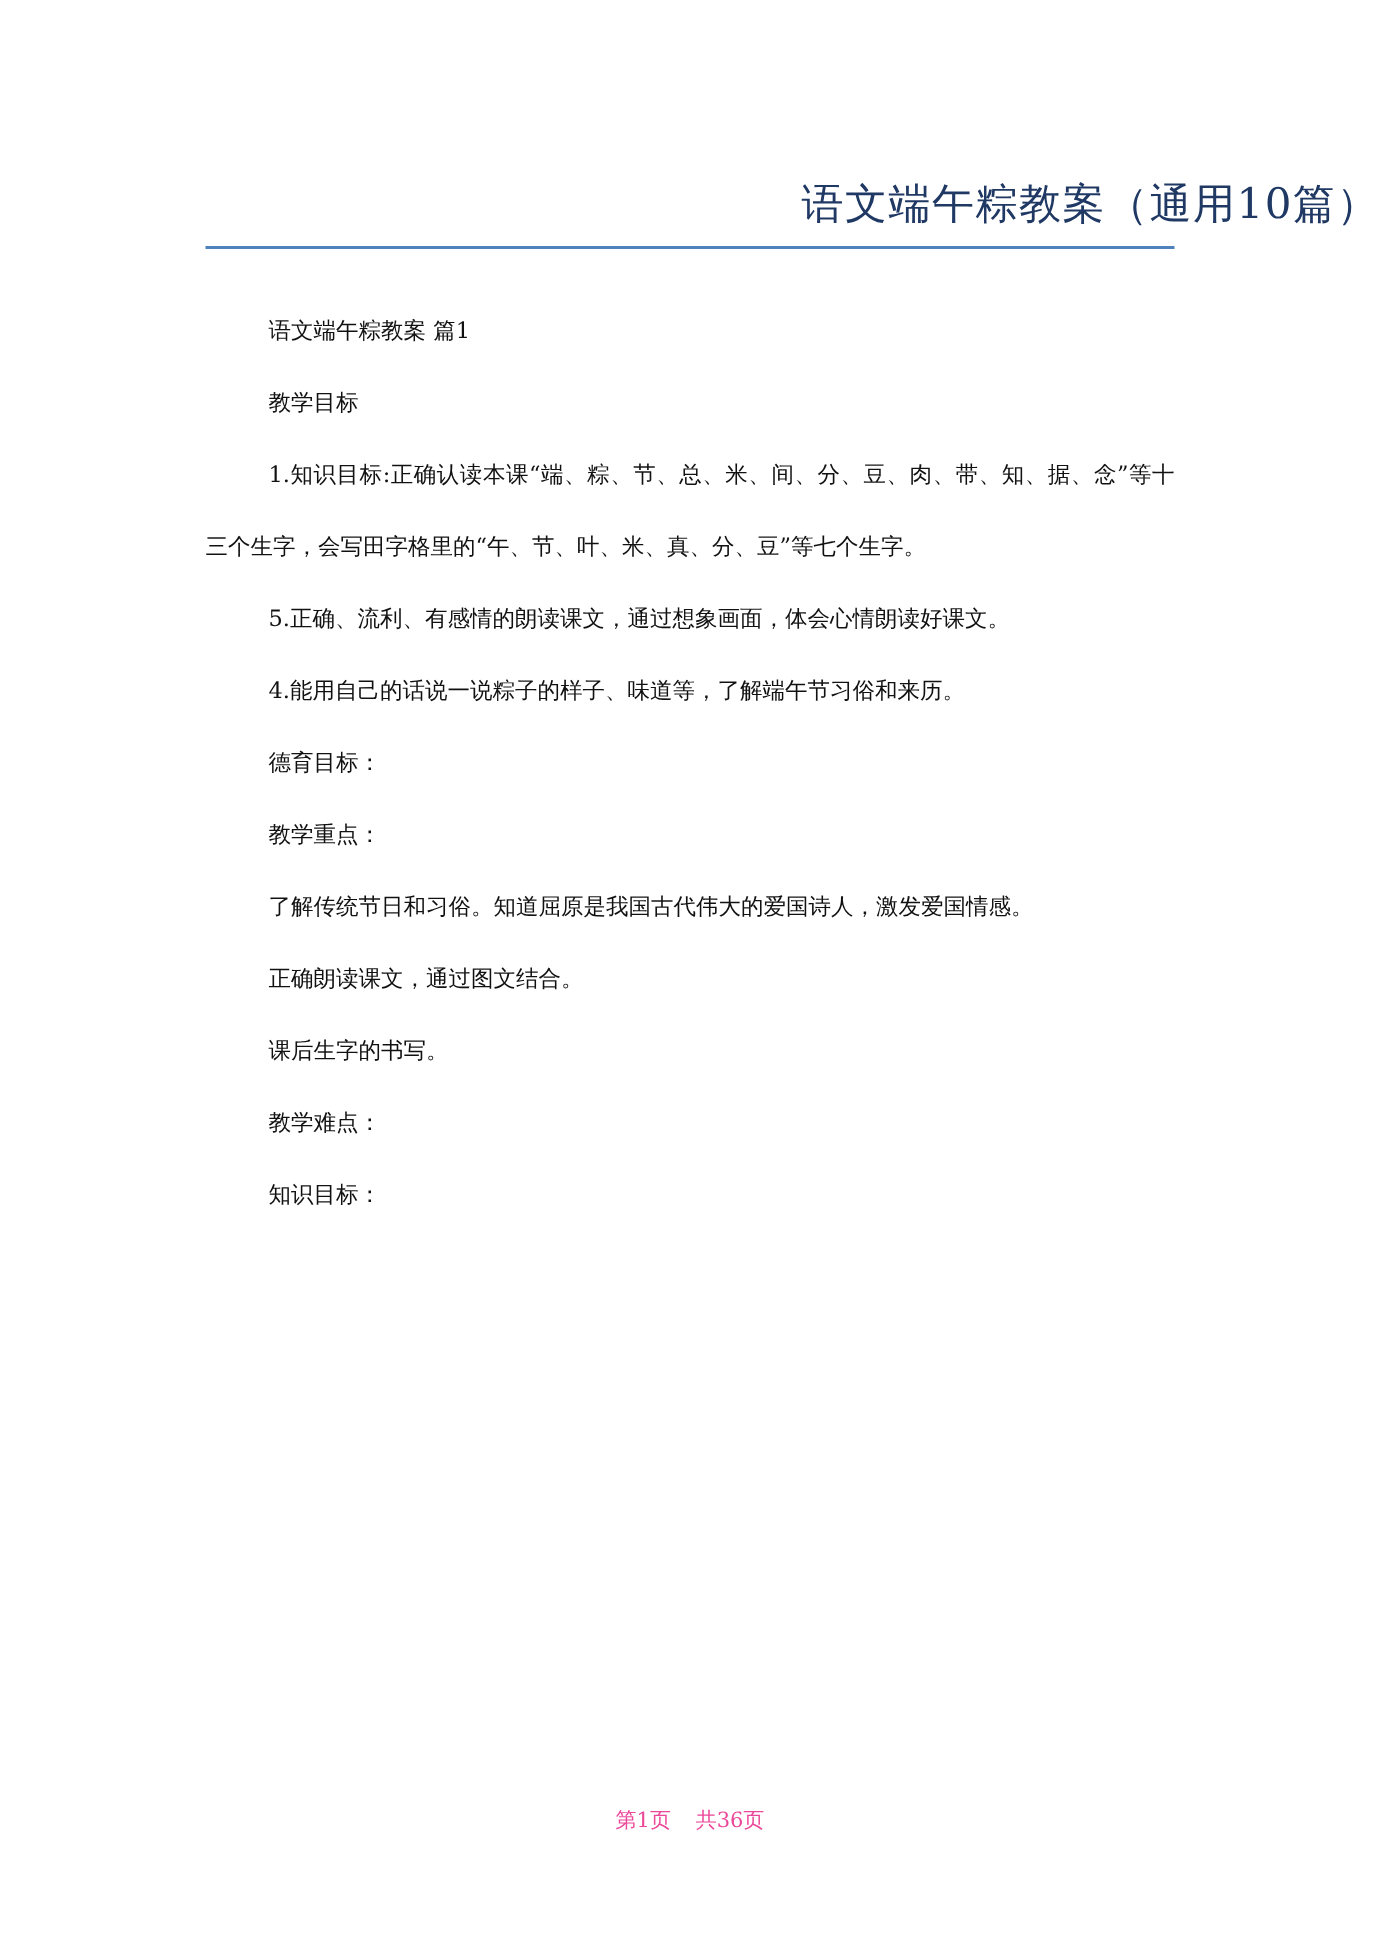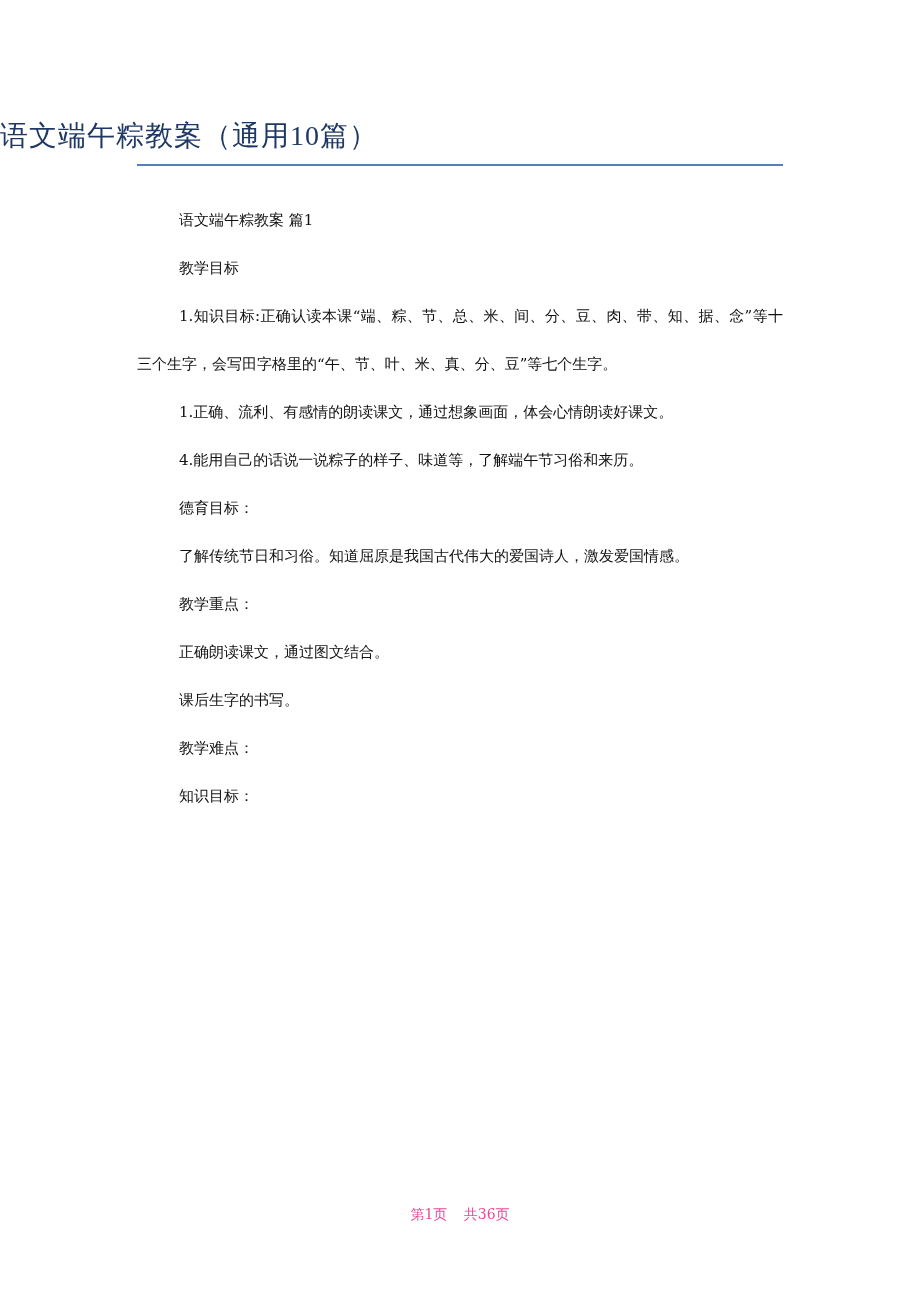--- a/index.html
+++ b/index.html
@@ -20,26 +20,25 @@
       left: 0; top: 0;
       width: 920px;
       height: 1302px;
       background: #ffffff;
     }
     .title {
       position: absolute;
       left: 0;
       top: 116px;
       width: 920px;
-      text-align: left;
+      text-align: right;
       font-size: 28px;
       line-height: 40px;
       color: #1f3864;
       letter-spacing: 1px;
-      font-family: Liberation Serif, serif;
     }
     .title-rule {
       position: absolute;
       left: 137px;
       top: 164px;
       width: 646px;
       height: 2px;
       background: #4f81bd;
     }
     .body {
@@ -72,25 +71,25 @@
 <body>
 
 <div class="page">
   <div class="title">语文端午粽教案（通用10篇）</div>
   <div class="title-rule"></div>
 
   <div class="body">
     <p class="para">语文端午粽教案 篇1</p>
     <p class="para">教学目标</p>
     <p class="para">1.知识目标:正确认读本课“端、粽、节、总、米、间、分、豆、肉、带、知、据、念”等十三个生字，会写田字格里的“午、节、叶、米、真、分、豆”等七个生字。</p>
-    <p class="para">1.正确、流利、有感情的朗读课文，通过想象画面，体会心情朗读好课文。</p>
+    <p class="para">5.正确、流利、有感情的朗读课文，通过想象画面，体会心情朗读好课文。</p>
     <p class="para">4.能用自己的话说一说粽子的样子、味道等，了解端午节习俗和来历。</p>
     <p class="para">德育目标：</p>
+    <p class="para">教学重点：</p>
     <p class="para">了解传统节日和习俗。知道屈原是我国古代伟大的爱国诗人，激发爱国情感。</p>
-    <p class="para">教学重点：</p>
     <p class="para">正确朗读课文，通过图文结合。</p>
     <p class="para">课后生字的书写。</p>
     <p class="para">教学难点：</p>
     <p class="para">知识目标：</p>
   </div>
 
   <div class="footer">
     <span>第1页</span>
     <span>共36页</span>
   </div>

